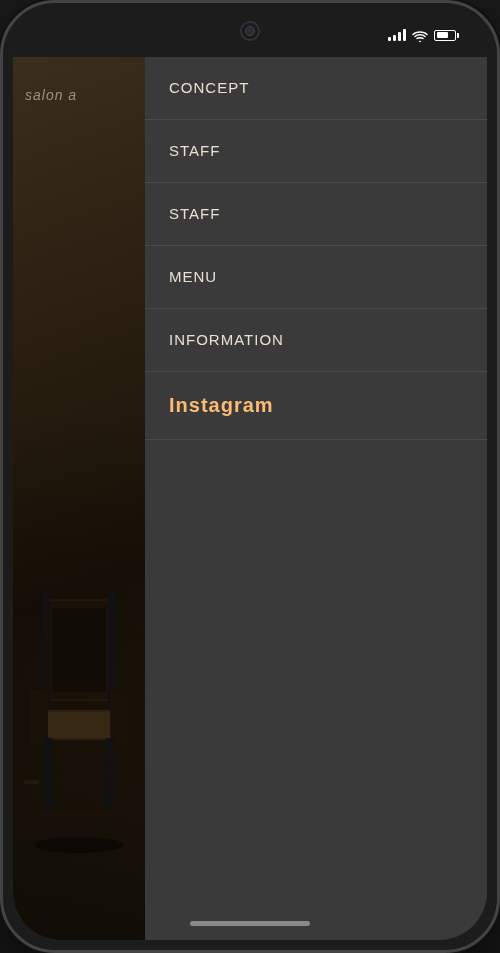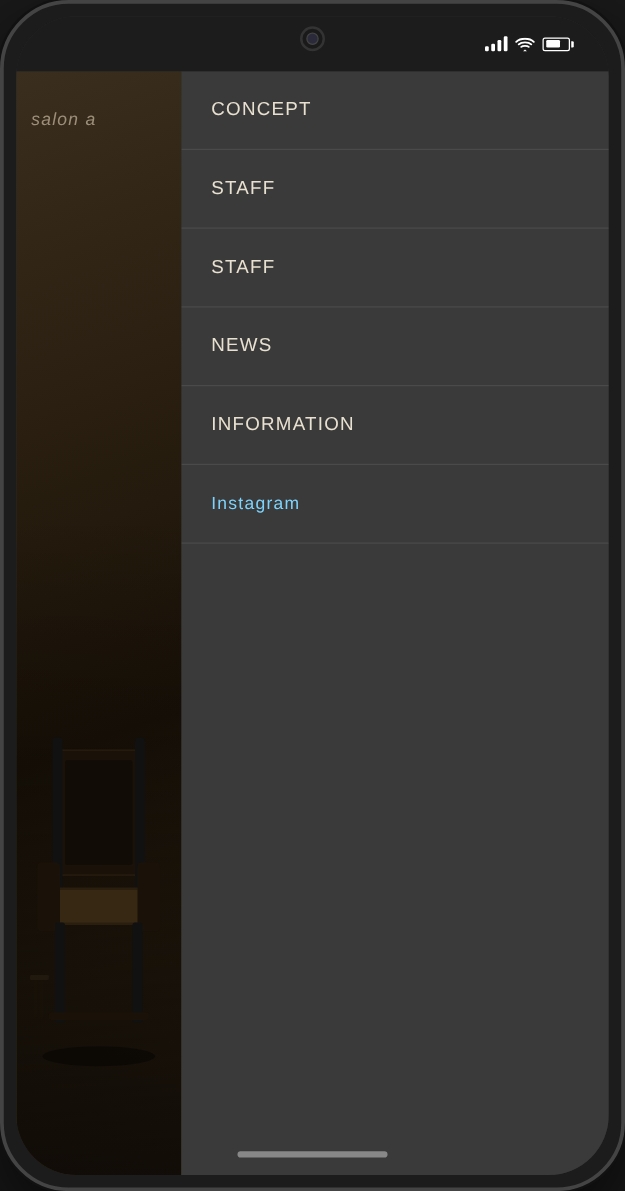--- a/index.html
+++ b/index.html
@@ -237,23 +237,23 @@
     }
 
     .menu-item-label {
       color: #e8e0d0;
       font-size: 15px;
       font-weight: 400;
       letter-spacing: 1px;
     }
 
     .menu-item.small-text .menu-item-label {
-      font-size: 14px;
-      font-weight: 400;
-      color: #7dd3fc;
+      font-size: 20px;
+      font-weight: 700;
+      color: #fdba74;
     }
 
     
     .home-indicator {
       position: absolute;
       bottom: 14px;
       left: 50%;
       transform: translateX(-50%);
       width: 120px;
       height: 5px;
@@ -329,21 +329,21 @@
             <rect x="3" y="204" width="3" height="30" rx="1" fill="#1a1208" opacity="0.5"></rect>
             <rect x="8" y="204" width="3" height="30" rx="1" fill="#1a1208" opacity="0.5"></rect>
           </svg>
         </div>
       </div>
 
       <div class="menu-panel" id="menu-container">
       <div class="menu-item"><span class="menu-item-label">CONCEPT</span></div>
           <div class="menu-item"><span class="menu-item-label">STAFF</span></div>
           <div class="menu-item"><span class="menu-item-label">STAFF</span></div>
-          <div class="menu-item"><span class="menu-item-label">NEWS</span></div>
+          <div class="menu-item"><span class="menu-item-label">MENU</span></div>
           <div class="menu-item"><span class="menu-item-label">INFORMATION</span></div>
           <div class="menu-item small-text"><span class="menu-item-label">Instagram</span></div>
         </div>
 
     </div>
 
     <div class="home-indicator"></div>
 
   </div>
 </div>

